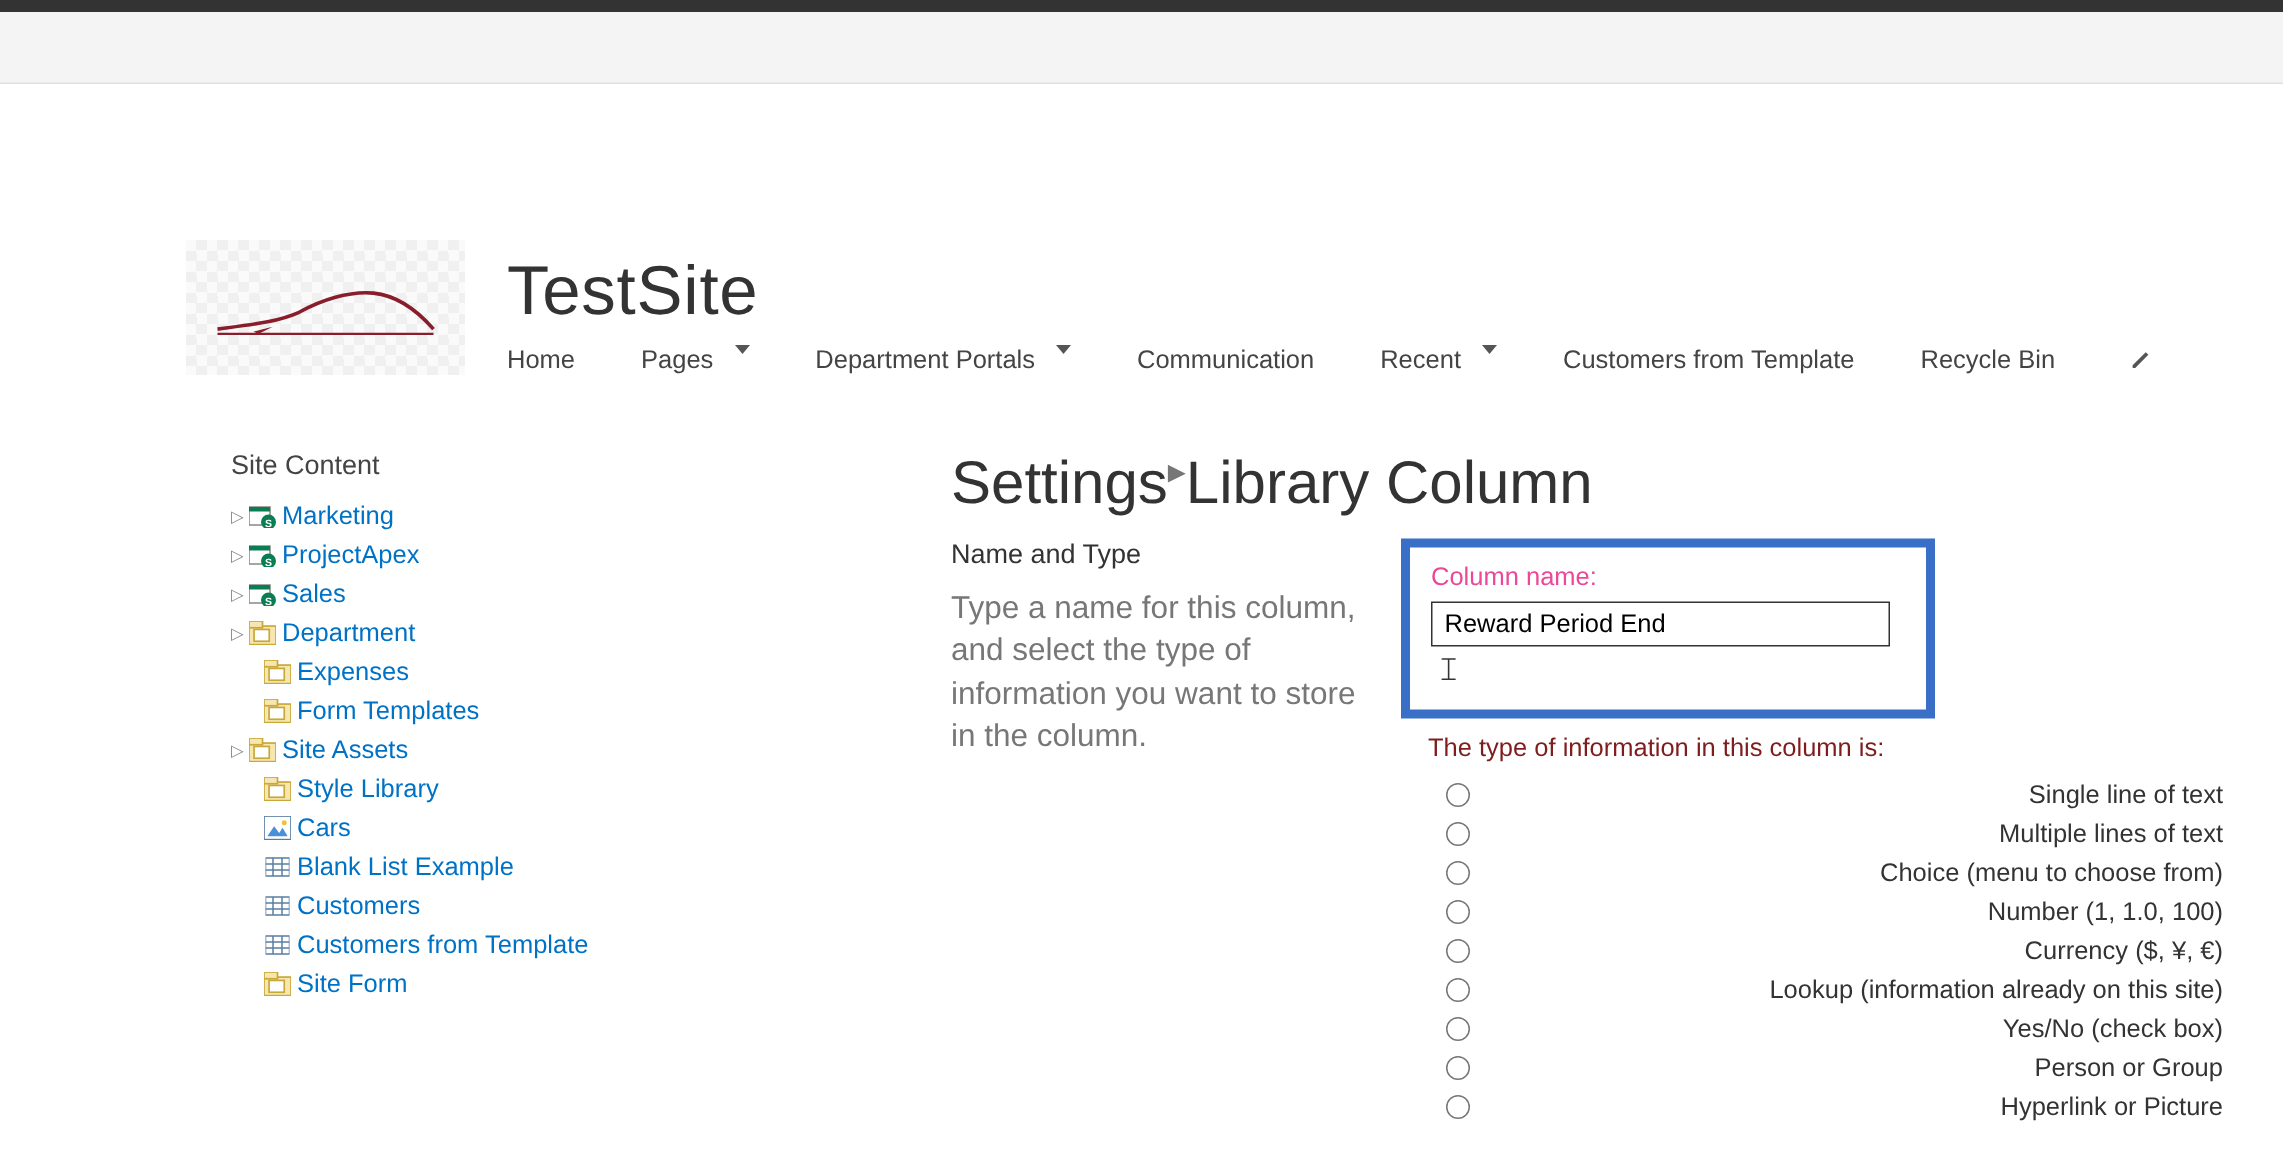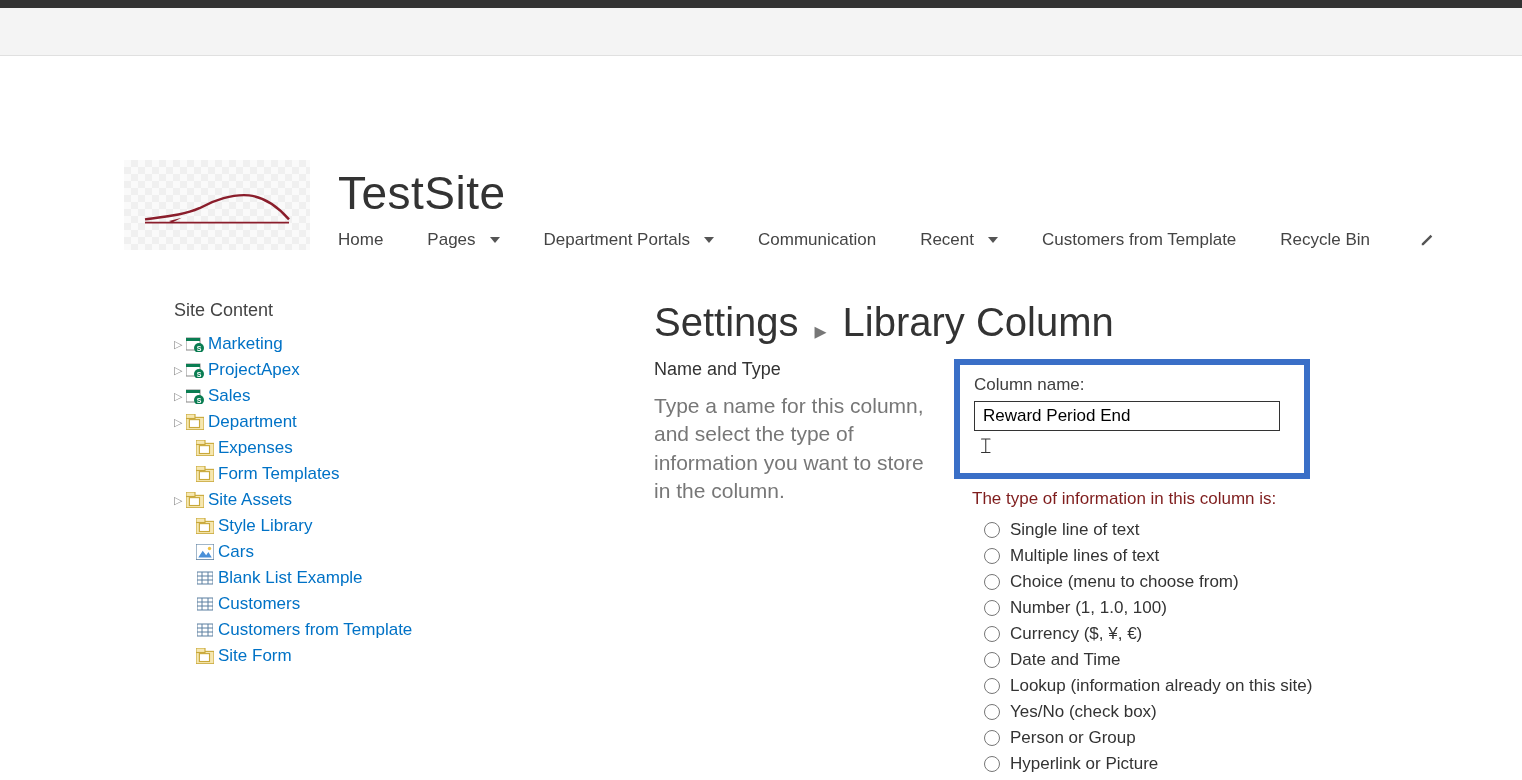--- a/index.html
+++ b/index.html
@@ -43,39 +43,38 @@
     letter-spacing: 0.5px;
   }
   .top-nav {
     display: flex;
     gap: 44px;
     align-items: center;
     font-size: 17px;
     color: #444;
   }
   .top-nav .nav-item {
-    display: flex; align-items: center; gap: 14px;
+    display: flex; gap: 14px;
     cursor: pointer;
   }
   .caret-down {
     width: 0; height: 0;
     border-left: 5px solid transparent;
     border-right: 5px solid transparent;
     border-top: 6px solid #555;
   }
   .edit-pencil {
     width: 14px; height: 14px;
     color: #555;
     margin-left: 6px;
   }
   .content {
     display: flex;
     padding: 32px 0 0 154px;
     gap: 60px;
-    margin-left: 20px;
   }
   .left-nav { width: 420px; }
   .left-nav-title {
     font-size: 18px;
     color: #444;
     margin-bottom: 10px;
   }
   .tree { list-style: none; }
   .tree li {
     display: flex;
@@ -93,54 +92,55 @@
   .ic-subsite svg { width: 18px; height: 16px; }
   .ic-list svg { width: 16px; height: 14px; }
   .indent1 { margin-left: 10px; }
 
   .main { flex: 1; padding-right: 40px; }
   .page-heading {
     font-size: 40px;
     font-weight: 300;
     color: #333;
     margin-bottom: 14px;
-    display: flex; align-items: flex-end; gap: 16px;
+    display: flex; align-items: flex-start; 
   }
   .page-heading .sep { color: #777; font-size: 24px; }
   .form-row { display: flex; gap: 20px; }
   .form-desc { width: 280px; }
   .form-section-title { font-size: 18px; color: #333; margin-bottom: 12px; }
   .form-desc-text { font-size: 21px; color: #777; line-height: 1.35; }
   .form-body { flex: 1; }
   .highlight-box {
     border: 6px solid #3a6fc7;
     padding: 10px 14px 16px 14px;
     width: 356px;
     margin-bottom: 6px;
   }
-  .field-label { font-size: 17px; color: #404040; margin-bottom: 6px; }
+  .field-label { font-size: 17px; color: #ec4899; margin-bottom: 6px; }
   .text-input {
     width: 306px;
     font-size: 17px;
     padding: 4px 8px;
     border: 1px solid #333;
     font-family: inherit;
   }
   .cursor-glyph {
     position: relative;
     top: 2px; left: 4px;
     font-size: 22px; color: #333;
     user-select: none;
   }
   .type-label { font-size: 17px; color: #7f1d1d; margin: 10px 0 8px 18px; }
   .radio-list { list-style: none; margin-left: 30px; }
   .radio-list li {
     display: flex; align-items: center; gap: 10px;
     font-size: 17px; color: #333;
     padding: 3px 0;
+    justify-content: space-between;
   }
   .radio-list input[type=radio] {
     width: 16px; height: 16px; accent-color: #0072c6;
   }
 </style>
 </head>
 <body>
 
 <div class="topbar"></div>
 <div class="ribbon-space"></div>
@@ -383,24 +383,20 @@
             <li>
               <input type="radio" name="coltype" style="">
               <span>Number (1, 1.0, 100)</span>
             </li>
             <li>
               <input type="radio" name="coltype" style="">
               <span>Currency ($, ¥, €)</span>
             </li>
             <li>
               <input type="radio" name="coltype" style="">
-              <span>Date and Time</span>
-            </li>
-            <li>
-              <input type="radio" name="coltype" style="">
               <span>Lookup (information already on this site)</span>
             </li>
             <li>
               <input type="radio" name="coltype" style="">
               <span>Yes/No (check box)</span>
             </li>
             <li>
               <input type="radio" name="coltype" style="">
               <span>Person or Group</span>
             </li>

